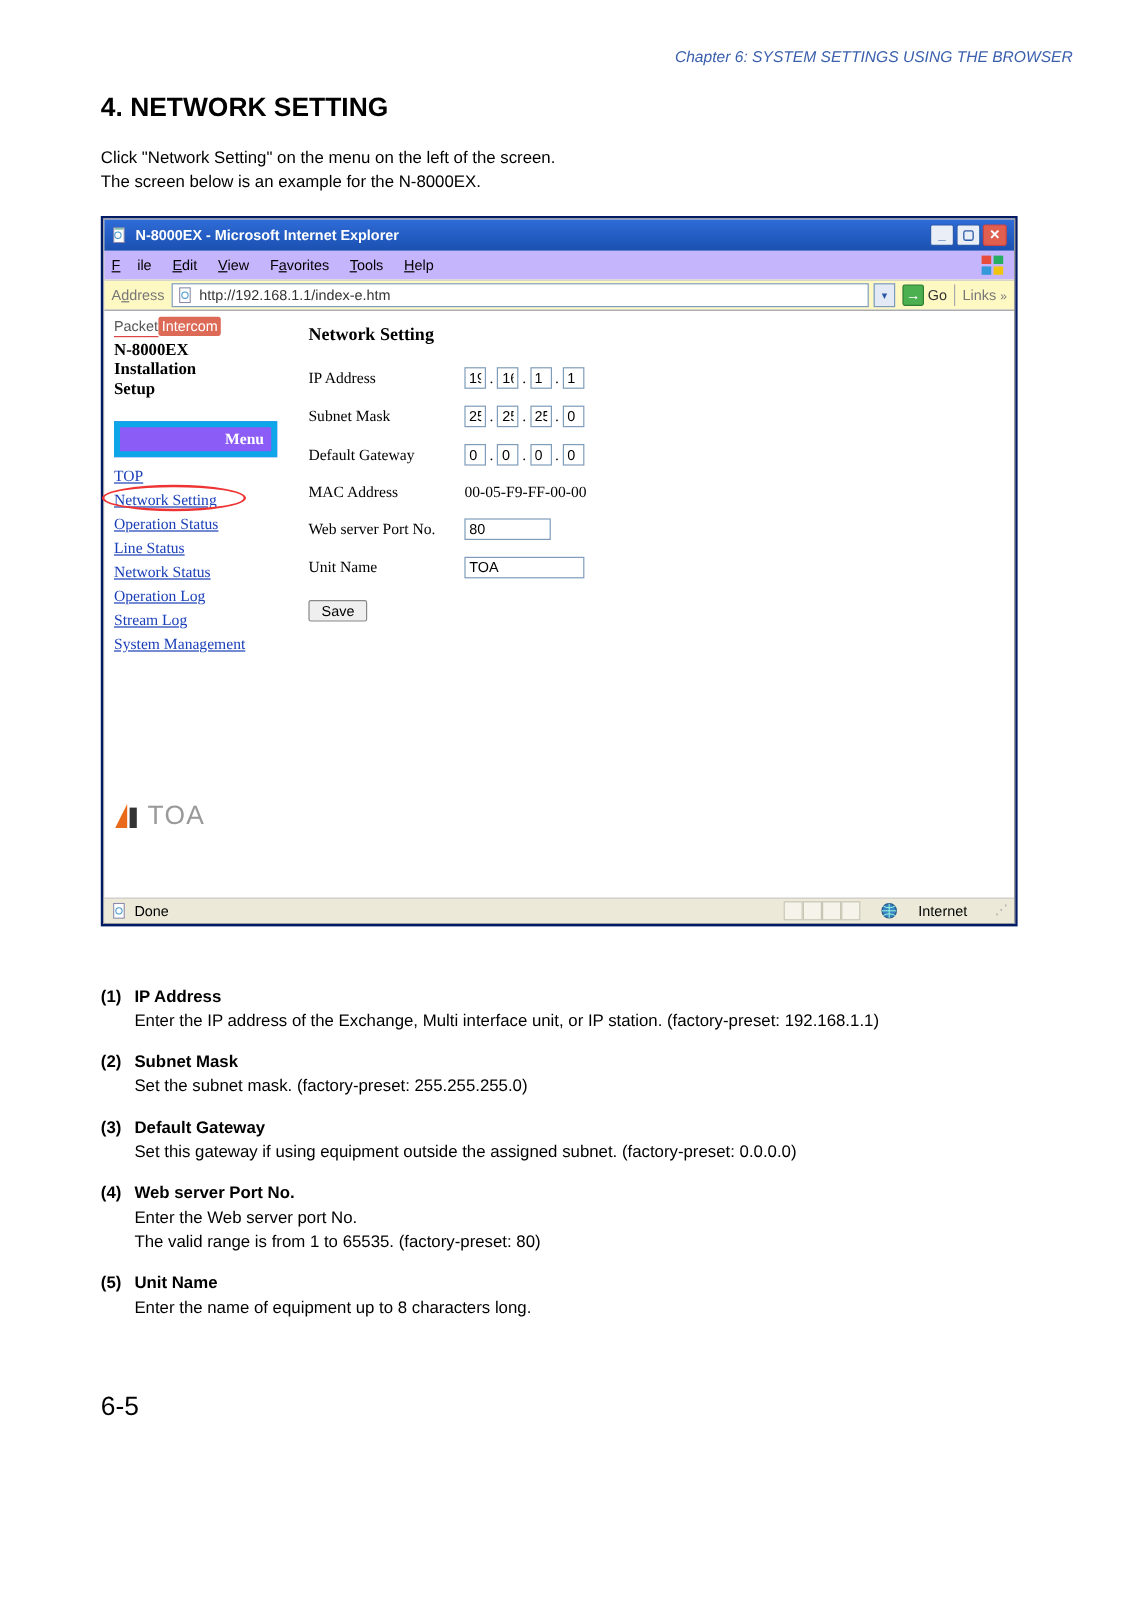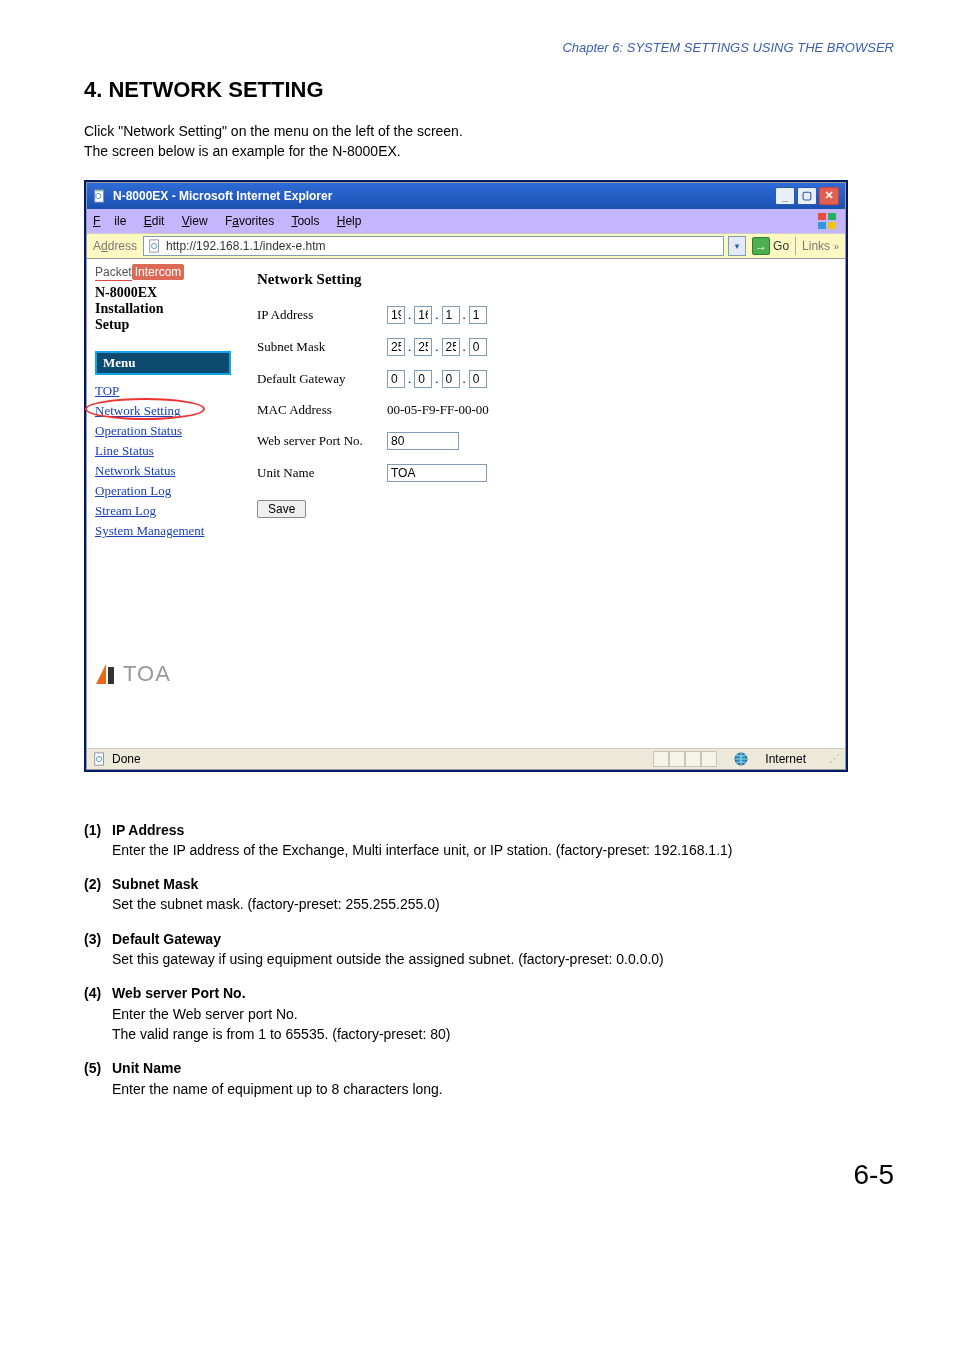--- a/index.html
+++ b/index.html
@@ -30,21 +30,21 @@
     .go-arrow { width:18px;height:18px;background:#4caf50;border:1px solid #2e7d32;border-radius:2px;display:flex;align-items:center;justify-content:center;color:#fff;font-size:12px;font-weight:bold;}
     .addr-sep { width:1px;height:18px;background:#aaa;}
     .links-chev { font-size: 10px; }
     .content-frame { display:flex; border-top:1px solid #999; min-height:490px; background:#fff;}
     .sidebar { width: 152px; padding: 6px 8px; font-size: 12px; }
     .brand-bar { font-size: 12px; margin-bottom:6px;}
     .brand-packet { color:#555; border-bottom:1px solid #d44; padding-bottom:1px;}
     .brand-intercom { background:#dd6a57; color:#fff; padding:1px 3px; border-radius:2px;}
     .brand-n8000 { font-weight:bold; font-family:'Times New Roman',serif; font-size:14px; margin-bottom:0;}
     .brand-setup { font-weight:bold; font-family:'Times New Roman',serif; font-size:14px; line-height:1.2; margin-bottom:17px;}
-    .menu-header { background:#0c4a6e;color:#fff;border:2px solid #0ea5e9;padding:2px 6px;font-family:'Times New Roman',serif;font-weight:bold;font-size:13px;margin-bottom:6px;}
+    .menu-header { background:#8b5cf6;color:#fff;border:5px solid #0ea5e9;padding:2px 6px;font-family:'Times New Roman',serif;font-weight:bold;font-size:13px;margin-bottom:6px;text-align:right;}
     .menu-link { color:#1a3fb8; text-decoration:underline; font-family:'Times New Roman',serif; font-size:13px; display:block; padding:2px 0;}
     .menu-link.highlighted { position:relative; }
     .red-ellipse { position:absolute; border:2px solid #e33; border-radius:50%/50%; width:120px; height:22px; left:-10px; top:-3px; pointer-events:none;}
     .toa-logo-wrap { margin-top: 120px; display:flex; align-items:center; gap:6px;}
     .toa-mark { width:22px;height:22px; }
     .toa-text { font-size:22px; color:#999; letter-spacing:1px; font-weight:300;}
     .main-panel { flex:1; padding:12px 18px; font-family:'Times New Roman',serif;}
     .panel-title { font-weight:bold; font-size:15px; margin-bottom:18px;}
     .form-row { display:flex; align-items:center; margin-bottom:14px; font-size:13px;}
     .form-label { width:130px; }
@@ -59,21 +59,21 @@
     .status-right { display:flex; align-items:center; gap:17px;}
     .status-cells { display:flex;}
     .status-cell { width:16px;height:16px;border:1px solid #c8c5b5;background:#f6f4ea;}
     .globe-icon { width:14px;height:14px;}
     .grip { margin-left:6px;color:#aaa;font-size:11px;letter-spacing:-1px;}
     .desc-list { margin-top: 18px; }
     .desc-item { margin-bottom: 14px; font-size:14px; line-height:1.45;}
     .desc-item .num { display:inline-block; width:28px; font-weight:bold; vertical-align:top;}
     .desc-item .heading { font-weight:bold; }
     .desc-item .body { margin-left:28px; }
-    .page-number { text-align:right; font-size:28px; margin-top:60px; font-family:Arial,sans-serif;}
+    .page-number { font-size:22px; margin-top:60px; font-family:Arial,sans-serif;}
   </style>
 </head>
 <body>
 
 <div class="page">
   <div class="chapter-header">Chapter 6:  SYSTEM SETTINGS USING THE BROWSER</div>
   <h2 class="section-title">4. NETWORK SETTING</h2>
   <p class="intro-text">
     <span>Click "Network Setting" on the menu on the left of the screen.</span><br>
     <span>The screen below is an example for the N-8000EX.</span>

